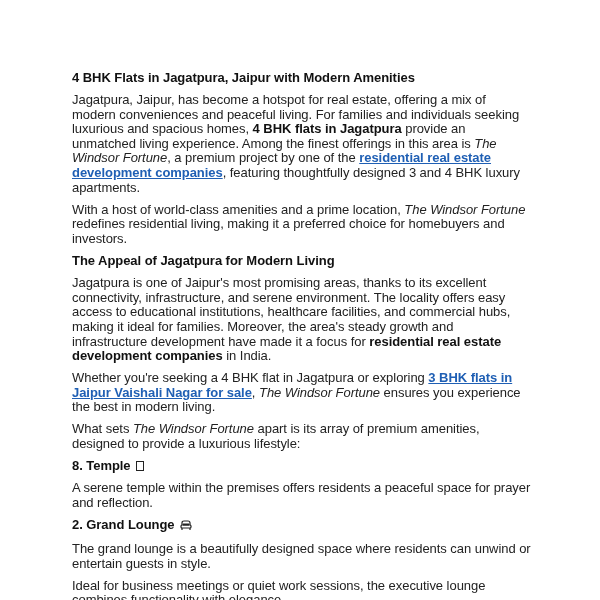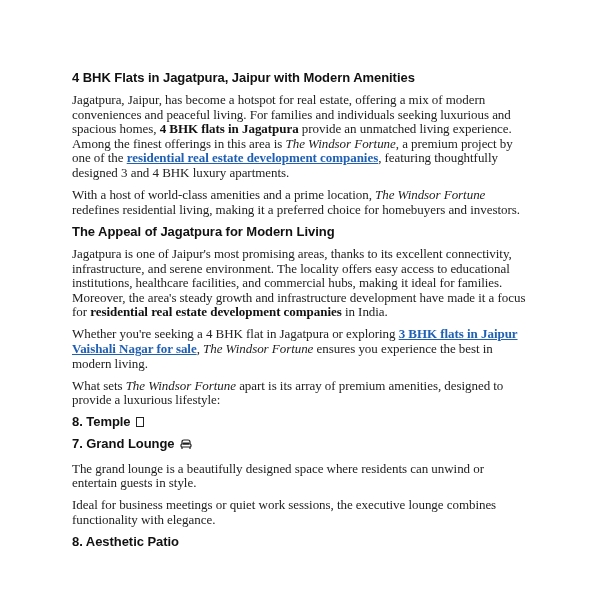--- a/index.html
+++ b/index.html
@@ -4,21 +4,21 @@
   <style>
     html, body { margin: 0; padding: 0; background: #ffffff; }
     body { width: 600px; height: 600px; overflow: hidden; position: relative; }
     .page {
       position: absolute; left: 72px; top: 71px; width: 460px;
       font-family: "Liberation Sans", sans-serif;
       font-size: 13px; line-height: 14.6px; color: #222222;
       letter-spacing: -0.05px;
     }
     .h { font-weight: bold; color: #111111; margin: 0 0 7.5px 0; }
-    .p { margin: 0 0 7.5px 0; font-family: Liberation Serif, serif; }
+    .p { margin: 0 0 7.5px 0; }
     b { font-weight: bold; color: #111111; }
     i { font-style: italic; }
     a.lnk { color: #1f5fb4; text-decoration: underline; font-weight: bold; }
     .emoji-box {
       display: inline-block; width: 6px; height: 8px; border: 1px solid #222;
       vertical-align: -1px; margin-left: 2px;
     }
     .emoji-sofa { display: inline-block; vertical-align: -2px; margin-left: 2px; }
   </style>
 </head>
@@ -34,22 +34,23 @@
   <div class="h">The Appeal of Jagatpura for Modern Living</div>
 
   <div class="p"><span>Jagatpura is one of Jaipur's most promising areas, thanks to its excellent connectivity, infrastructure, and serene environment. The locality offers easy access to educational institutions, healthcare facilities, and commercial hubs, making it ideal for families. Moreover, the area's steady growth and infrastructure development have made it a focus for </span><b>residential real estate development companies</b><span> in India.</span></div>
 
   <div class="p"><span>Whether you're seeking a 4 BHK flat in Jagatpura or exploring </span><a class="lnk">3 BHK flats in Jaipur Vaishali Nagar for sale</a><span>, </span><i>The Windsor Fortune</i><span> ensures you experience the best in modern living.</span></div>
 
 
   <div class="p"><span>What sets </span><i>The Windsor Fortune</i><span> apart is its array of premium amenities, designed to provide a luxurious lifestyle:</span></div>
 
   <div class="h"><span>8. Temple</span> <span class="emoji-box"></span></div>
+  <div class="p">A serene temple within the premises offers residents a peaceful space for prayer and reflection.</div>
 
-  <div class="h"><span>7. Grand Lounge</span> <span class="emoji-sofa"><svg width="12" height="11" viewBox="0 0 12 11">
+  <div class="h"><span>2. Grand Lounge</span> <span class="emoji-sofa"><svg width="12" height="11" viewBox="0 0 12 11">
           <path d="M2 5 V3 Q2 1 4 1 H8 Q10 1 10 3 V5" fill="none" stroke="#222" stroke-width="1.2"></path>
           <rect x="1" y="5" width="10" height="3" rx="1" fill="none" stroke="#222" stroke-width="1.2"></rect>
           <rect x="3" y="3.5" width="6" height="2" fill="#222"></rect>
           <line x1="2" y1="8" x2="2" y2="10" stroke="#222" stroke-width="1.2"></line>
           <line x1="10" y1="8" x2="10" y2="10" stroke="#222" stroke-width="1.2"></line>
         </svg></span></div>
   <div class="p">The grand lounge is a beautifully designed space where residents can unwind or entertain guests in style.</div>
 
   <div class="p">Ideal for business meetings or quiet work sessions, the executive lounge combines functionality with elegance.</div>
 

